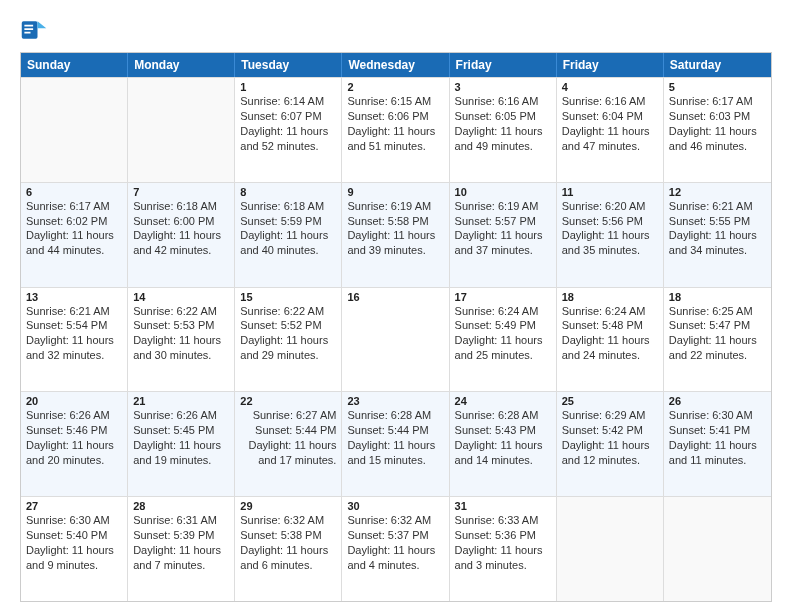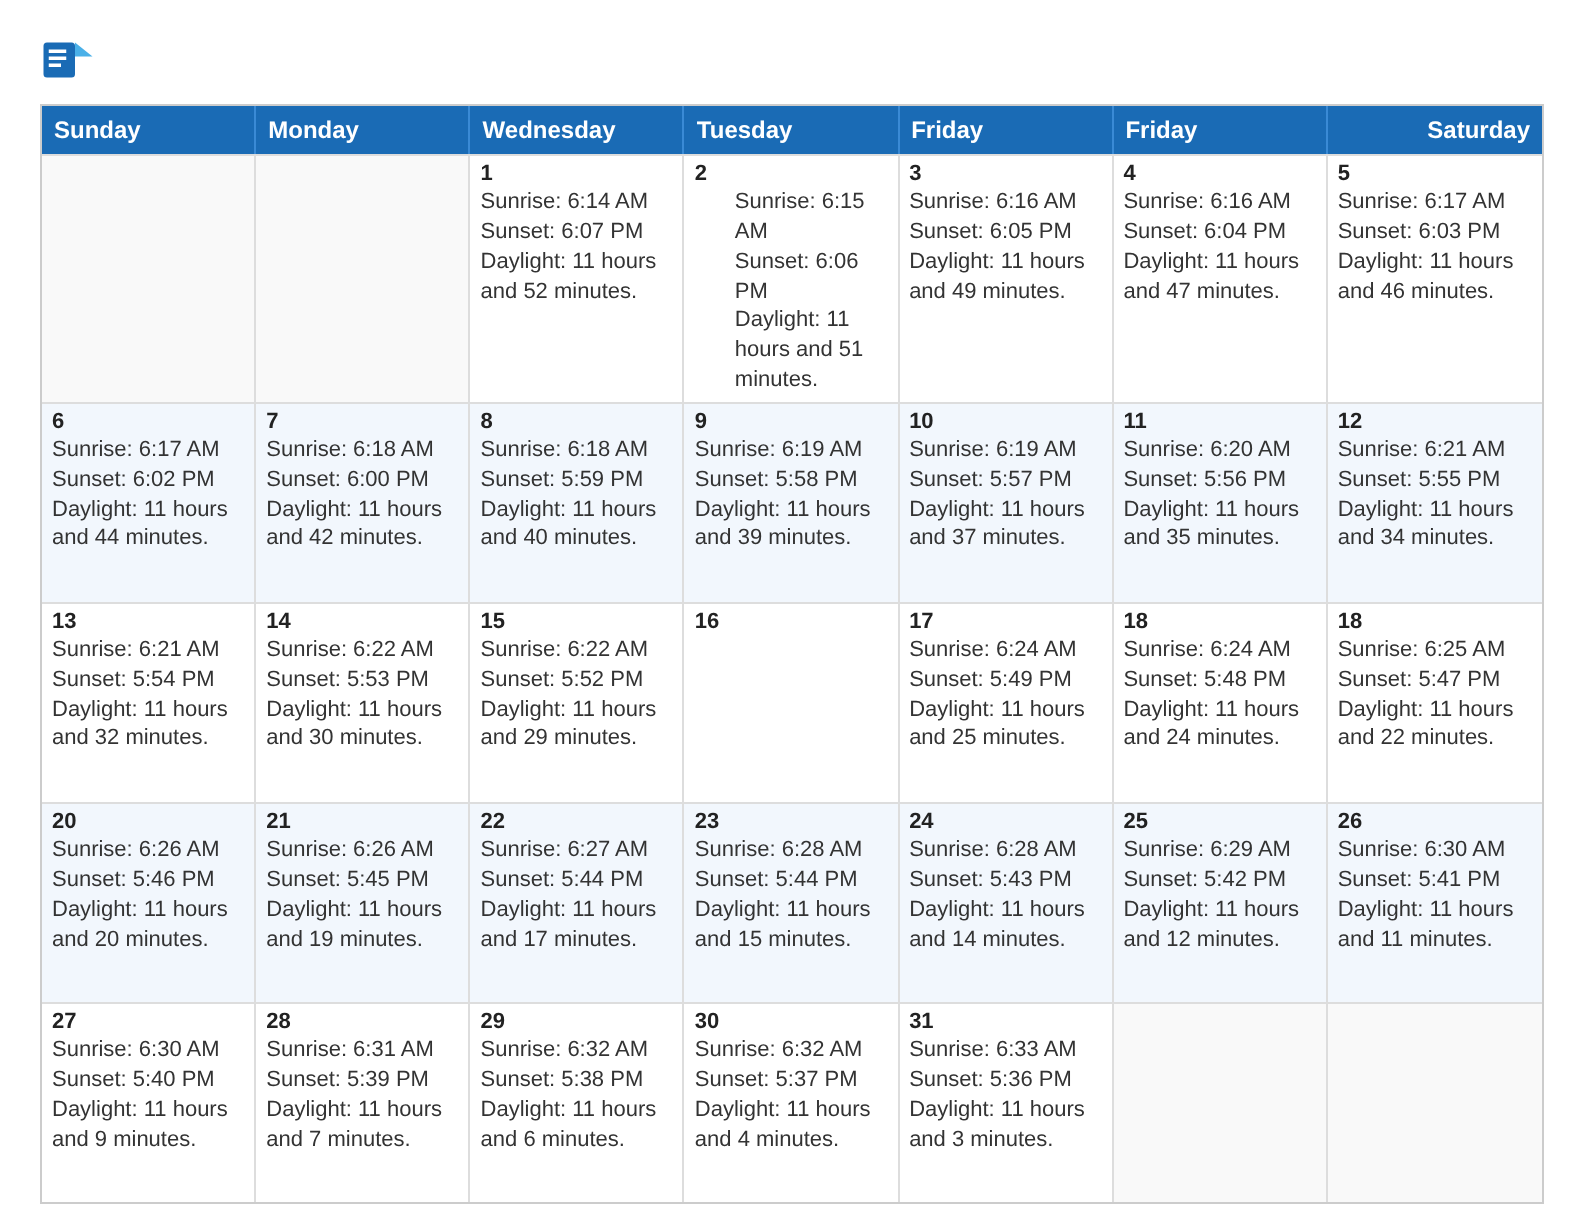--- a/index.html
+++ b/index.html
@@ -66,21 +66,21 @@
       background: #1a6bb5;
     }
     .cal-header-cell {
       color: #fff;
       font-size: 12px;
       font-weight: bold;
       padding: 5px 6px;
       text-align: left;
       border-right: 1px solid #3a8ad5;
     }
-    .cal-header-cell:last-child { border-right: none; text-align: right; }
+    .cal-header-cell:last-child { border-right: none; }
     .cal-body {
       display: flex;
       flex-direction: column;
       flex: 1;
     }
     .cal-row {
       display: grid;
       grid-template-columns: repeat(7, 1fr);
       flex: 1;
       border-top: 1px solid #ddd;
@@ -131,39 +131,39 @@
     <div class="title-block">
       <div class="main-title"></div>
       <div class="subtitle"></div>
     </div>
   </div>
 
   <div class="calendar">
     <div class="cal-header">
     <div class="cal-header-cell">Sunday</div>
         <div class="cal-header-cell">Monday</div>
+        <div class="cal-header-cell">Tuesday</div>
         <div class="cal-header-cell">Wednesday</div>
-        <div class="cal-header-cell">Tuesday</div>
         <div class="cal-header-cell">Friday</div>
         <div class="cal-header-cell">Friday</div>
         <div class="cal-header-cell">Saturday</div>
       </div>
     <div class="cal-body">
     <div class="cal-row">
           <div class="cal-cell empty"></div>
           <div class="cal-cell empty"></div>
           <div class="cal-cell">
             <span class="day-num">1</span>
             <div class="cell-text" style="white-space: pre-line;">Sunrise: 6:14 AM
 Sunset: 6:07 PM
 Daylight: 11 hours and 52 minutes.</div>
           </div>
           <div class="cal-cell">
             <span class="day-num">2</span>
-            <div class="cell-text" style="white-space: pre-line; margin-left: 20px;">Sunrise: 6:15 AM
+            <div class="cell-text" style="white-space: pre-line;">Sunrise: 6:15 AM
 Sunset: 6:06 PM
 Daylight: 11 hours and 51 minutes.</div>
           </div>
           <div class="cal-cell">
             <span class="day-num">3</span>
             <div class="cell-text" style="white-space: pre-line;">Sunrise: 6:16 AM
 Sunset: 6:05 PM
 Daylight: 11 hours and 49 minutes.</div>
           </div>
           <div class="cal-cell">
@@ -272,21 +272,21 @@
 Daylight: 11 hours and 20 minutes.</div>
           </div>
           <div class="cal-cell alt-row">
             <span class="day-num">21</span>
             <div class="cell-text" style="white-space: pre-line;">Sunrise: 6:26 AM
 Sunset: 5:45 PM
 Daylight: 11 hours and 19 minutes.</div>
           </div>
           <div class="cal-cell alt-row">
             <span class="day-num">22</span>
-            <div class="cell-text" style="white-space: pre-line;">Sunrise: 6:27 AM
+            <div class="cell-text" style="white-space: pre-line; text-align: right;">Sunrise: 6:27 AM
 Sunset: 5:44 PM
 Daylight: 11 hours and 17 minutes.</div>
           </div>
           <div class="cal-cell alt-row">
             <span class="day-num">23</span>
             <div class="cell-text" style="white-space: pre-line;">Sunrise: 6:28 AM
 Sunset: 5:44 PM
 Daylight: 11 hours and 15 minutes.</div>
           </div>
           <div class="cal-cell alt-row">

